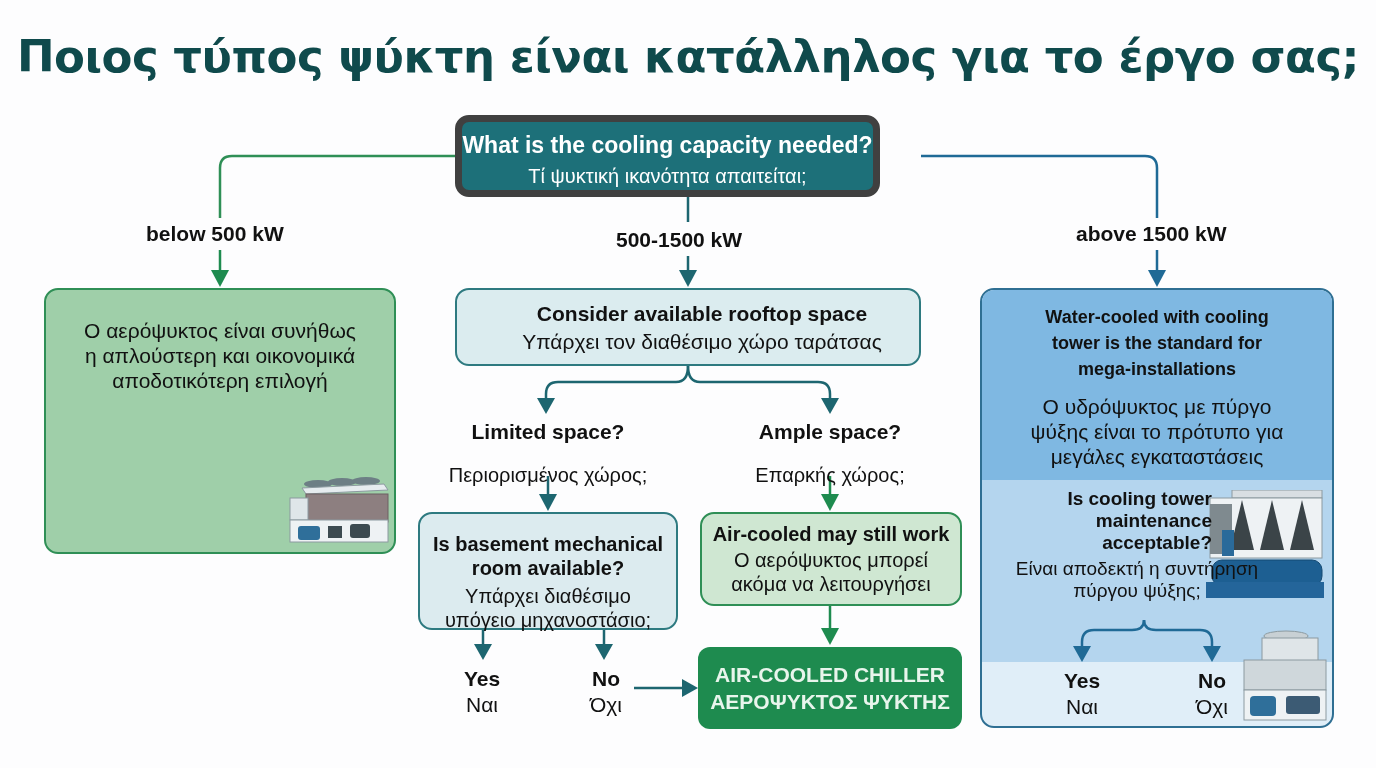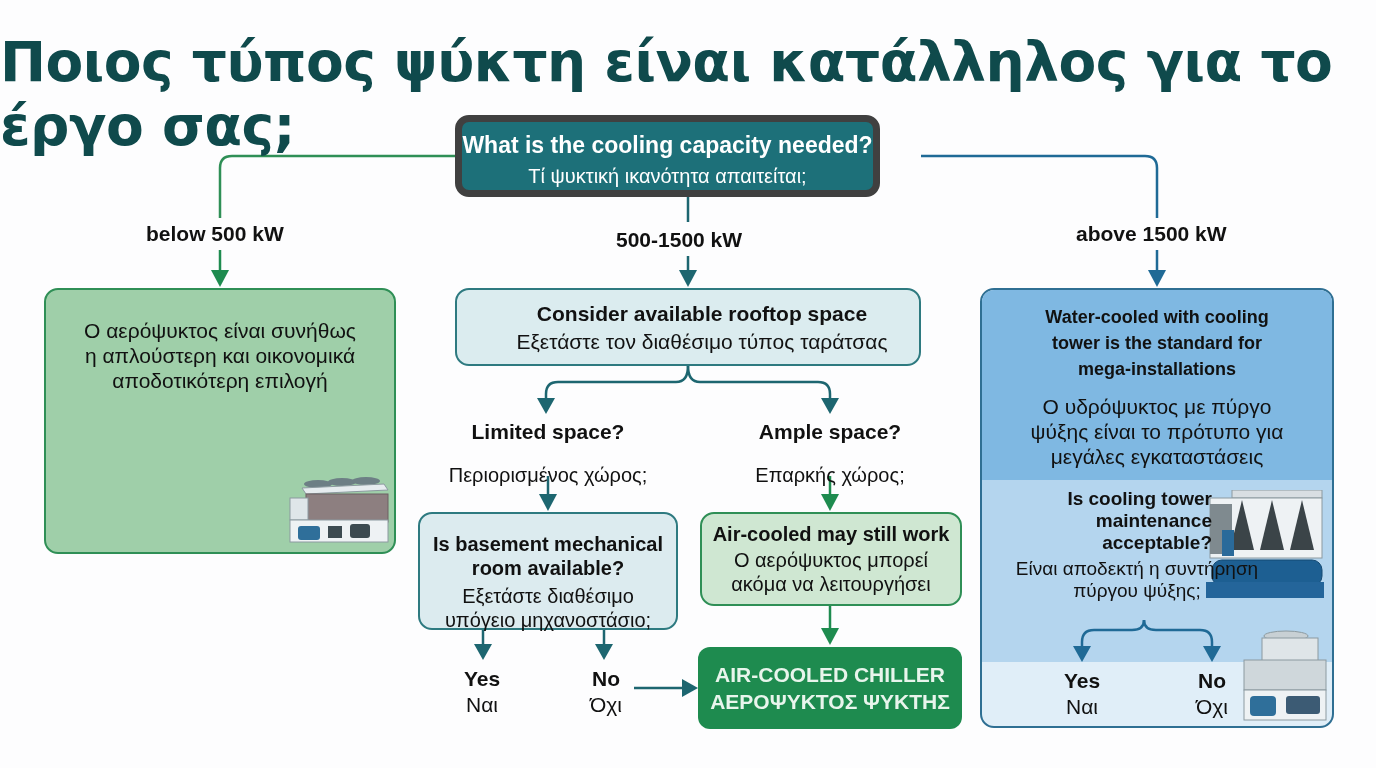--- a/index.html
+++ b/index.html
@@ -4,22 +4,22 @@
 <style>
   html, body { margin:0; padding:0; }
   body {
     width:1376px; height:768px; position:relative; overflow:hidden;
     background:#fdfdfe;
     font-family:"Liberation Sans", "DejaVu Sans", sans-serif;
     color:#111;
   }
   .abs { position:absolute; }
   .title {
-    left:0; top:30px; width:1376px; 
-    font-size:55px; font-weight:bold; color:#0f4a4c; letter-spacing:-0.5px;
+    left:0; top:30px; width:1376px; text-align:center;
+    font-size:45px; font-weight:bold; color:#0f4a4c; letter-spacing:-0.5px;
     font-family:"DejaVu Sans", sans-serif;
   }
   .box { position:absolute; border-radius:14px; box-sizing:border-box; text-align:center; }
   .root {
     left:455px; top:115px; width:425px; height:82px;
     background:#1d7079; color:#fff; border:7px solid #404040;
     padding-top:10px;
   }
   .root .en { font-size:23px; font-weight:bold; }
   .root .gr { font-size:20px; margin-top:6px; }
@@ -154,39 +154,39 @@
     <rect x="6" y="22" width="18" height="22" fill="#dfe6e9" stroke="#8c9aa0"></rect>
     <rect x="6" y="44" width="98" height="22" fill="#eef2f4" stroke="#8c9aa0"></rect>
     <rect x="14" y="50" width="22" height="14" rx="3" fill="#2f6f9a"></rect>
     <rect x="44" y="50" width="14" height="12" fill="#3c4a50"></rect>
     <rect x="66" y="48" width="20" height="14" rx="3" fill="#3c4a50"></rect>
   </svg>
 </div>
 
 <div class="box mid-top">
   <div class="en">Consider available rooftop space</div>
-  <div class="gr">Εξετάστε τον διαθέσιμο τύπος ταράτσας</div>
+  <div class="gr">Υπάρχει τον διαθέσιμο χώρο ταράτσας</div>
 </div>
 
 <div class="q" style="left:420px; top:420px; width:256px;">
   <div class="en">Limited space?</div>
   <div class="gr">Περιορισμένος χώρος;</div>
 </div>
 <div class="q" style="left:712px; top:420px; width:236px;">
   <div class="en">Ample space?</div>
   <div class="gr">Επαρκής χώρος;</div>
 </div>
 
 <div class="box basement">
   <div class="en">
     <div>Is basement mechanical</div>
     <div>room available?</div>
   </div>
   <div class="gr">
-    <div>Εξετάστε διαθέσιμο</div>
+    <div>Υπάρχει διαθέσιμο</div>
     <div>υπόγειο μηχανοστάσιο;</div>
   </div>
 </div>
 
 <div class="box maystill">
   <div class="en">Air-cooled may still work</div>
   <div class="gr">
     <div>Ο αερόψυκτος μπορεί</div>
     <div>ακόμα να λειτουργήσει</div>
   </div>

